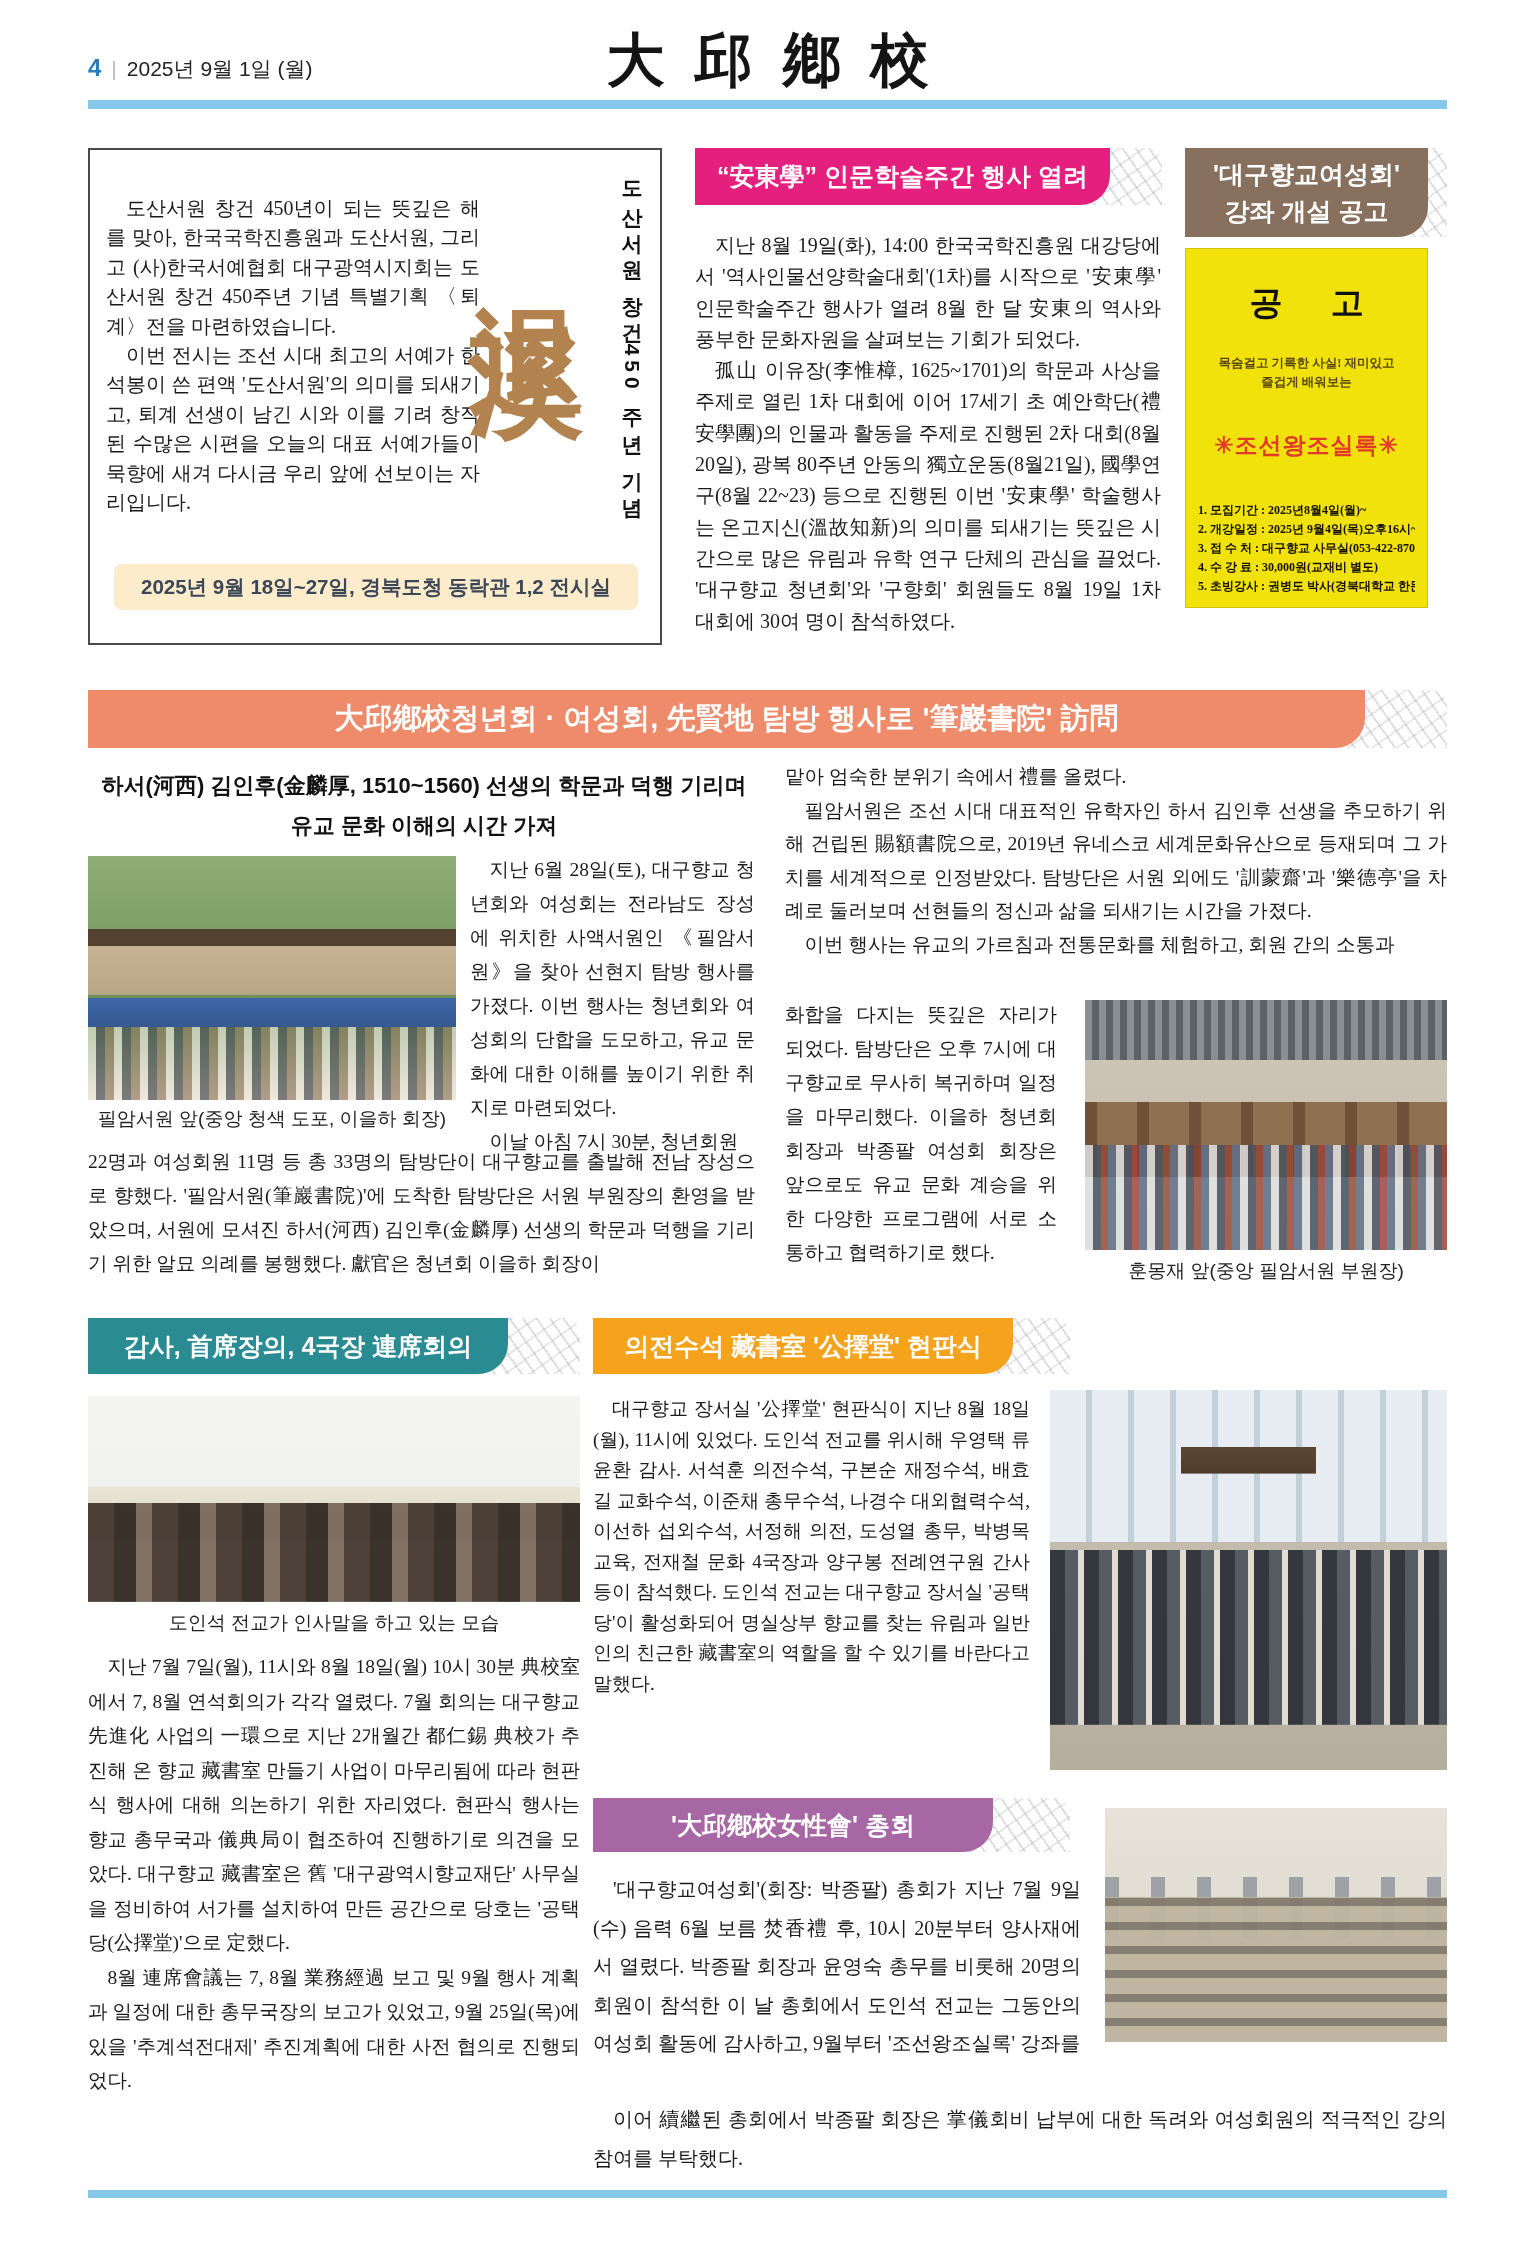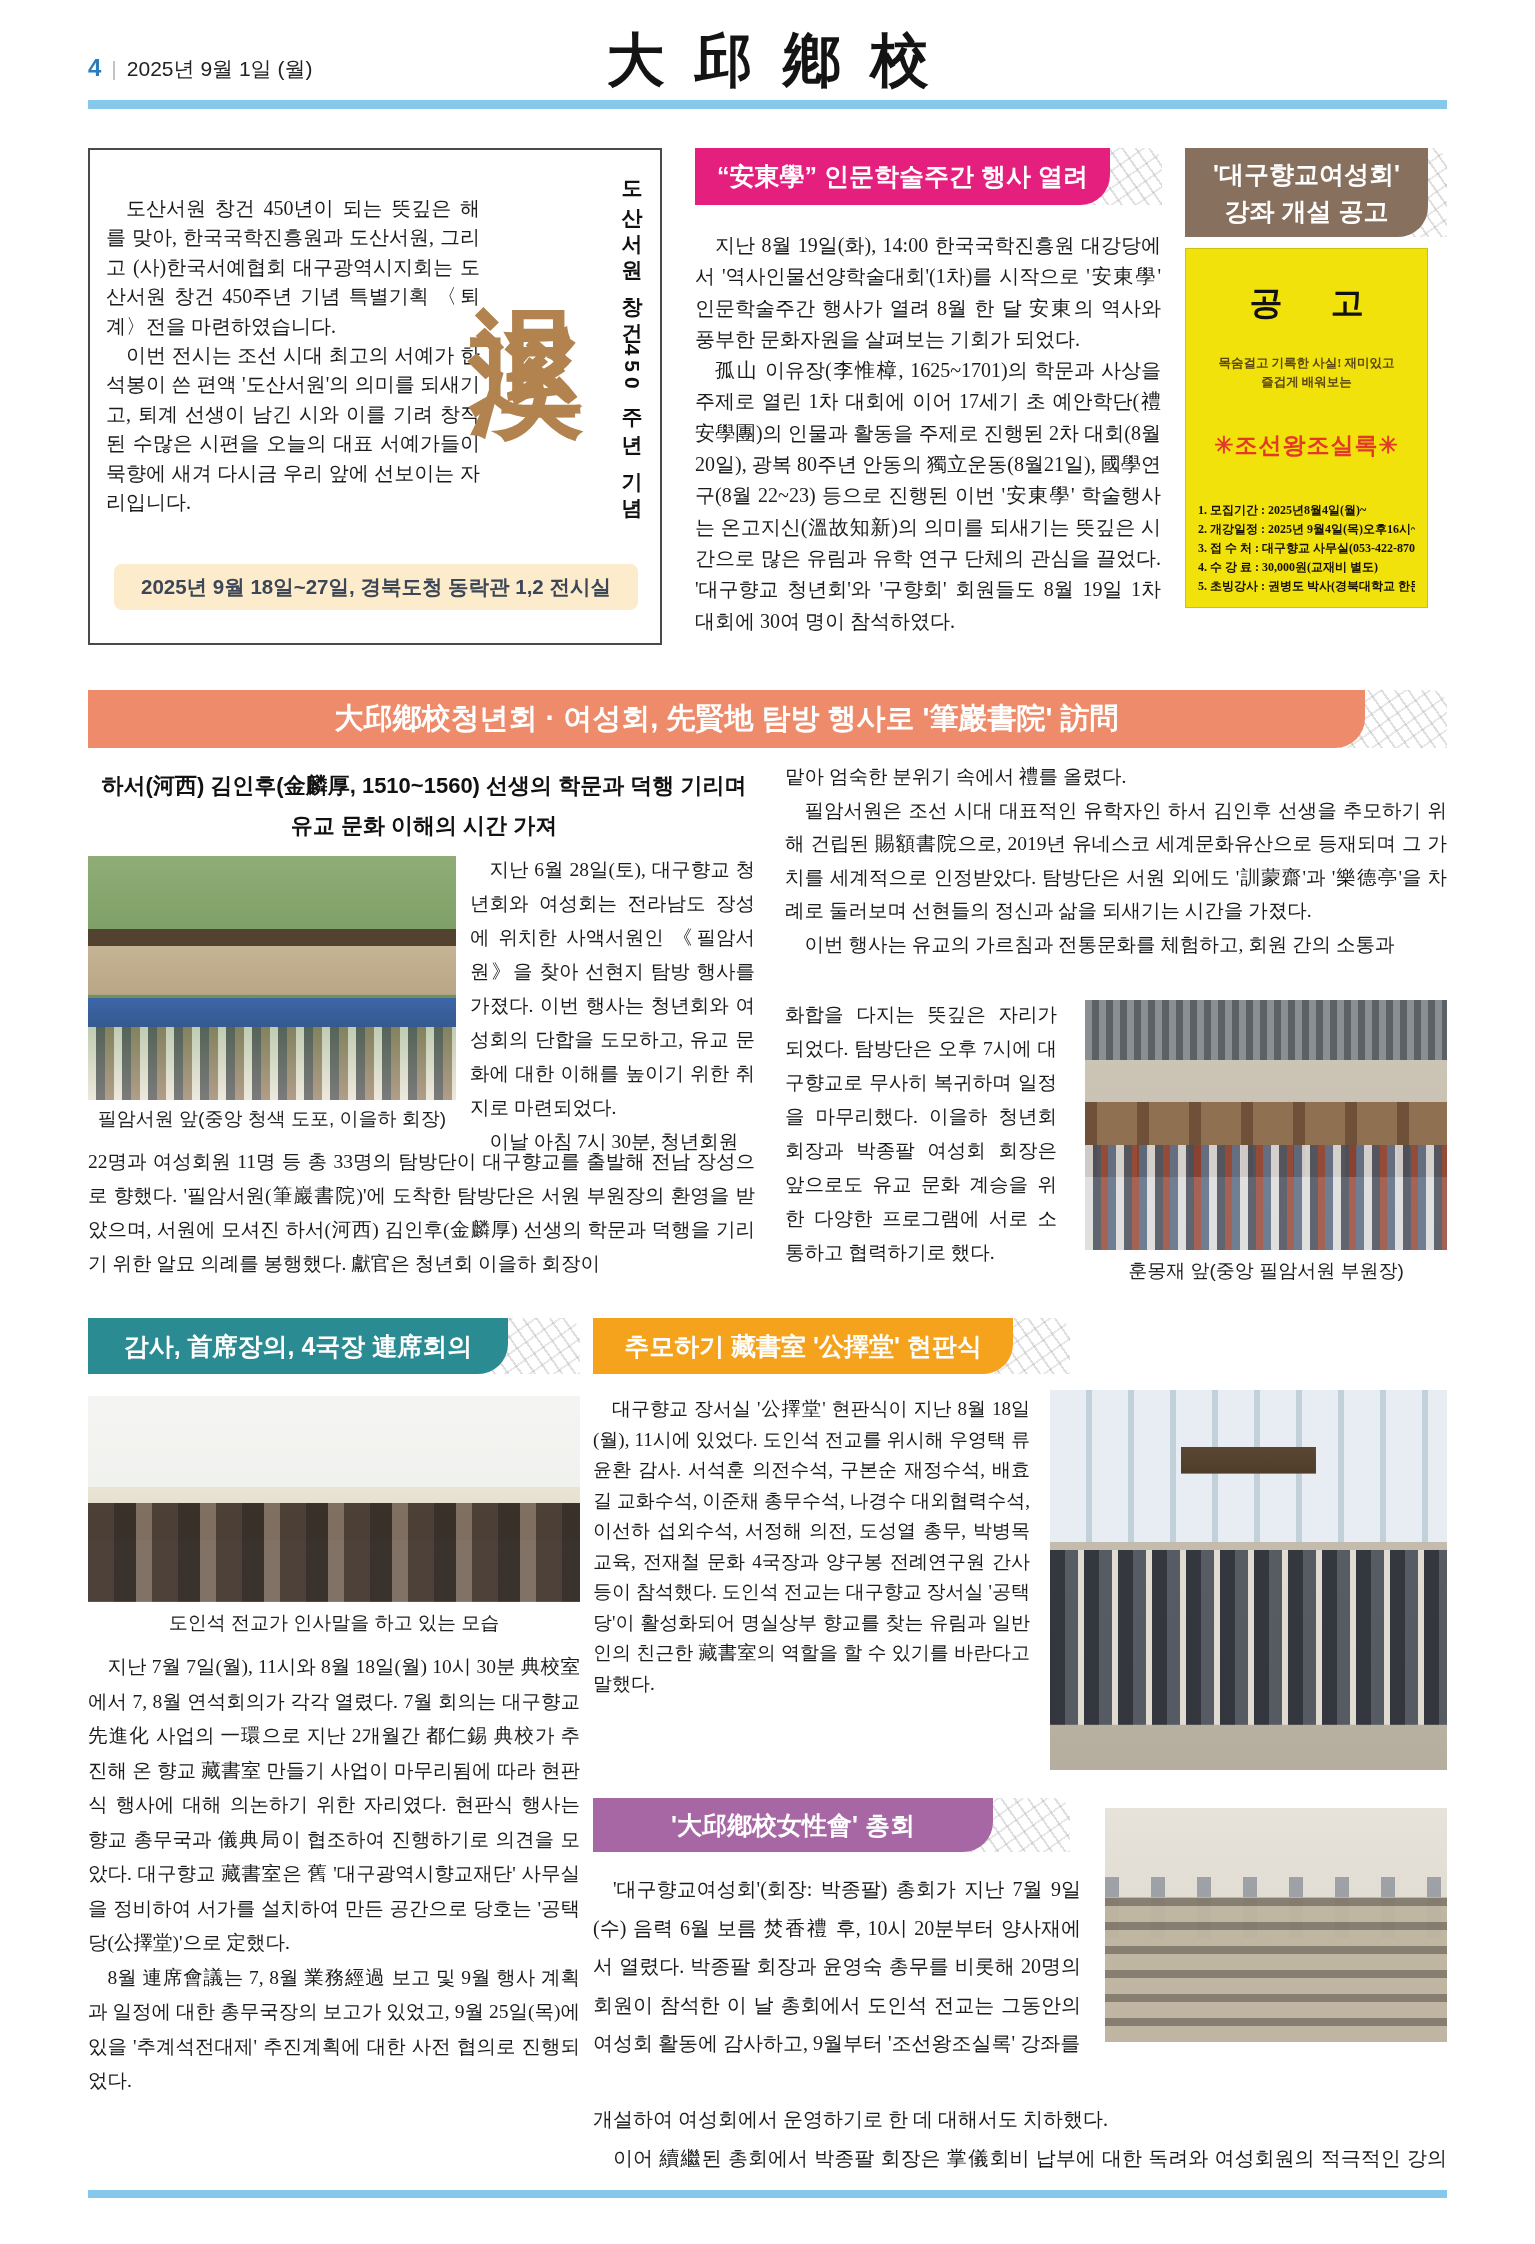--- a/index.html
+++ b/index.html
@@ -179,21 +179,21 @@
       linear-gradient(#e9e4d4,#ded8c6) 0 60% / 100% 26% no-repeat,
       linear-gradient(#f4f5f2,#eceeea);"></div>
   <div class="caption" style="left:88px; top:1610px; width:492px;">도인석 전교가 인사말을 하고 있는 모습</div>
 
   <div class="body-text" style="left:88px; top:1650px; width:492px; font-size:19.5px; line-height:34.5px; max-height:492px;">
     <p>지난 7월 7일(월), 11시와 8월 18일(월) 10시 30분 典校室에서 7, 8월 연석회의가 각각 열렸다. 7월 회의는 대구향교 先進化 사업의 一環으로 지난 2개월간 都仁錫 典校가 추진해 온 향교 藏書室 만들기 사업이 마무리됨에 따라 현판식 행사에 대해 의논하기 위한 자리였다. 현판식 행사는 향교 총무국과 儀典局이 협조하여 진행하기로 의견을 모았다. 대구향교 藏書室은 舊 '대구광역시향교재단' 사무실을 정비하여 서가를 설치하여 만든 공간으로 당호는 '공택당(公擇堂)'으로 定했다.</p>
     <p>8월 連席會議는 7, 8월 業務經過 보고 및 9월 행사 계획과 일정에 대한 총무국장의 보고가 있었고, 9월 25일(목)에 있을 '추계석전대제' 추진계획에 대한 사전 협의로 진행되었다.</p>
   </div>
 
   <div class="pattern" style="left:945px; top:1318px; width:125px; height:56px;"></div>
-  <div class="hbar" style="left:593px; top:1318px; width:420px; height:56px; background:var(--headline-orange); font-size:25px;">추모하기 藏書室 '公擇堂' 현판식</div>
+  <div class="hbar" style="left:593px; top:1318px; width:420px; height:56px; background:var(--headline-orange); font-size:25px;">의전수석 藏書室 '公擇堂' 현판식</div>
 
   <div class="body-text" style="left:593px; top:1394px; width:437px; font-size:19px; line-height:30.5px; max-height:398px;">
     <p>대구향교 장서실 '公擇堂' 현판식이 지난 8월 18일(월), 11시에 있었다. 도인석 전교를 위시해 우영택 류윤환 감사. 서석훈 의전수석, 구본순 재정수석, 배효길 교화수석, 이준채 총무수석, 나경수 대외협력수석, 이선하 섭외수석, 서정해 의전, 도성열 총무, 박병목 교육, 전재철 문화 4국장과 양구봉 전례연구원 간사 등이 참석했다. 도인석 전교는 대구향교 장서실 '공택당'이 활성화되어 명실상부 향교를 찾는 유림과 일반인의 친근한 藏書室의 역할을 할 수 있기를 바란다고 말했다.</p>
   </div>
 
   <div class="photo" style="left:1050px; top:1390px; width:397px; height:380px;
     background:
       linear-gradient(#5a4733,#4e3c2a) 50% 16% / 34% 7% no-repeat,
       repeating-linear-gradient(90deg, rgba(40,44,52,.92) 0 15px, rgba(78,84,94,.92) 15px 28px, rgba(228,224,214,.9) 28px 34px) 0 78% / 100% 46% no-repeat,
       repeating-linear-gradient(90deg, #e7edf2 0 36px, #c2d0da 36px 42px) 0 0 / 100% 40% no-repeat,
@@ -205,19 +205,18 @@
   <div class="photo" style="left:1105px; top:1808px; width:342px; height:234px;
     background:
       repeating-linear-gradient(0deg, rgba(190,180,160,.95) 0 16px, rgba(130,122,108,.95) 16px 24px) 0 100% / 100% 62% no-repeat,
       repeating-linear-gradient(90deg, rgba(90,100,120,.5) 0 14px, transparent 14px 46px) 0 40% / 100% 26% no-repeat,
       linear-gradient(#e7e3da,#d9d4c9);"></div>
 
   <div class="body-text" style="left:593px; top:1870px; width:488px; font-size:20px; line-height:38.5px; max-height:232px;">
     <p>'대구향교여성회'(회장: 박종팔) 총회가 지난 7월 9일(수) 음력 6월 보름 焚香禮 후, 10시 20분부터 양사재에서 열렸다. 박종팔 회장과 윤영숙 총무를 비롯해 20명의 회원이 참석한 이 날 총회에서 도인석 전교는 그동안의 여성회 활동에 감사하고, 9월부터 '조선왕조실록' 강좌를</p>
   </div>
   <div class="body-text" style="left:593px; top:2100px; width:854px; font-size:20px; line-height:38.5px; max-height:82px;">
-    <p class="cont">개설하여 여성회에서 운영하기로 한 데 대해서도 치하했다.</p>
     <p>이어 續繼된 총회에서 박종팔 회장은 掌儀회비 납부에 대한 독려와 여성회원의 적극적인 강의 참여를 부탁했다.</p>
   </div>
 
   <div class="rule" style="left:88px; top:2190px; width:1359px; height:8px;"></div>
 
 </div>
 
 </body></html>

